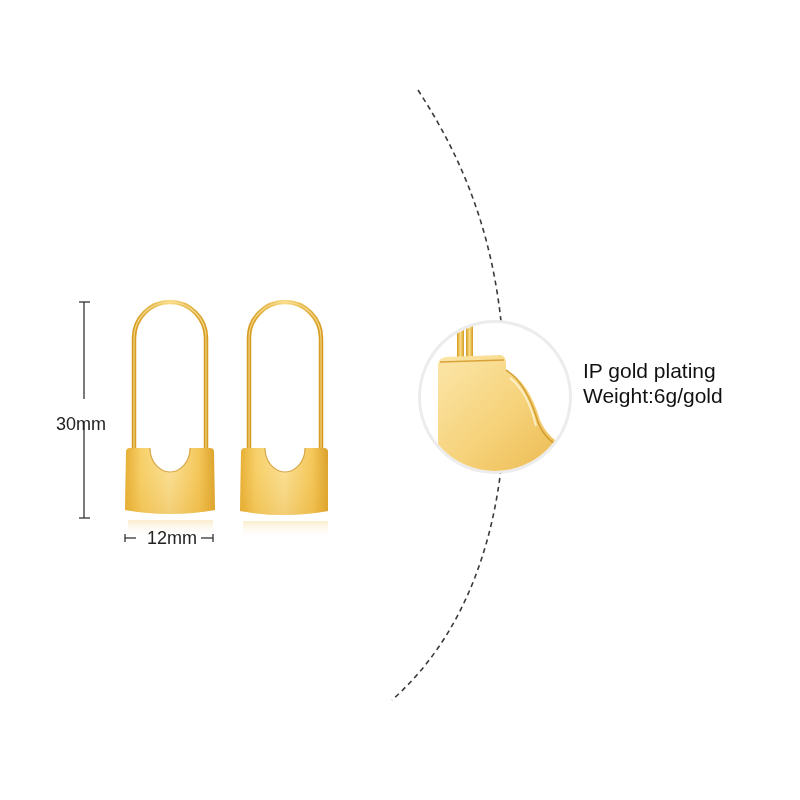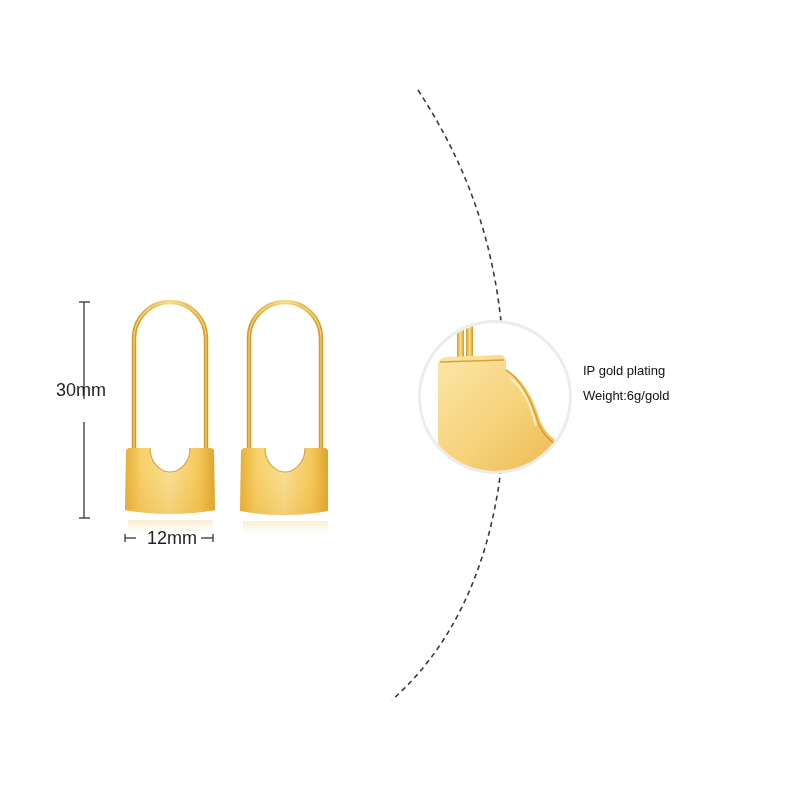--- a/index.html
+++ b/index.html
@@ -1,20 +1,20 @@
 <!DOCTYPE html>
 <html><head>
 <meta charset="utf-8">
 <style>
   html, body { margin: 0; padding: 0; background: #ffffff; }
   body { width: 800px; height: 800px; position: relative; overflow: hidden;
          font-family: "Liberation Sans", sans-serif; color: #111; }
   .abs { position: absolute; }
   .dim-text { font-size: 18px; color: #222; white-space: nowrap; line-height: 1; }
-  .spec-list { left: 583px; top: 358px; font-size: 13px; line-height: 25px; color: #111; }
+  .spec-list { left: 583px; top: 358px; font-size: 21px; line-height: 25px; color: #111; }
   .spec-list div { white-space: nowrap; }
   svg { position: absolute; left: 0; top: 0; }
 </style>
 </head>
 <body>
 
 <svg width="800" height="800" viewBox="0 0 800 800">
   <defs>
     <linearGradient id="goldBody" x1="0" y1="0" x2="1" y2="0">
       <stop offset="0" stop-color="#e6ad32"></stop>
@@ -88,20 +88,20 @@
       <rect x="466" y="315" width="7" height="50" fill="url(#goldWire)"></rect>
       <path d="M438 365 Q438 358 446 357 L500 355 Q505 355 506 362 L506 370
                Q528 380 540 420 Q548 440 572 450 L572 480 L438 480 Z" fill="url(#zoomBody)"></path>
       <path d="M506 370 Q526 382 538 422 Q546 444 572 452" fill="none" stroke="#c9921f" stroke-width="1.5" opacity="0.8"></path>
       <path d="M510 378 Q528 392 536 426" fill="none" stroke="#fff6d8" stroke-width="2" opacity="0.8"></path>
       <path d="M440 362 L504 360" stroke="#d9a238" stroke-width="1.5"></path>
     </g>
   </g>
 </svg>
 
-<div class="abs dim-text" style="left:56px; top:381px;">30mm</div>
+<div class="abs dim-text" style="left:56px; top:415px;">30mm</div>
 
 <div class="abs dim-text" style="left:147px; top:529px;">12mm</div>
 
 <div class="abs spec-list">
   <div>IP gold plating</div>
   <div>Weight:6g/gold</div>
 </div>
 
 </body></html>

